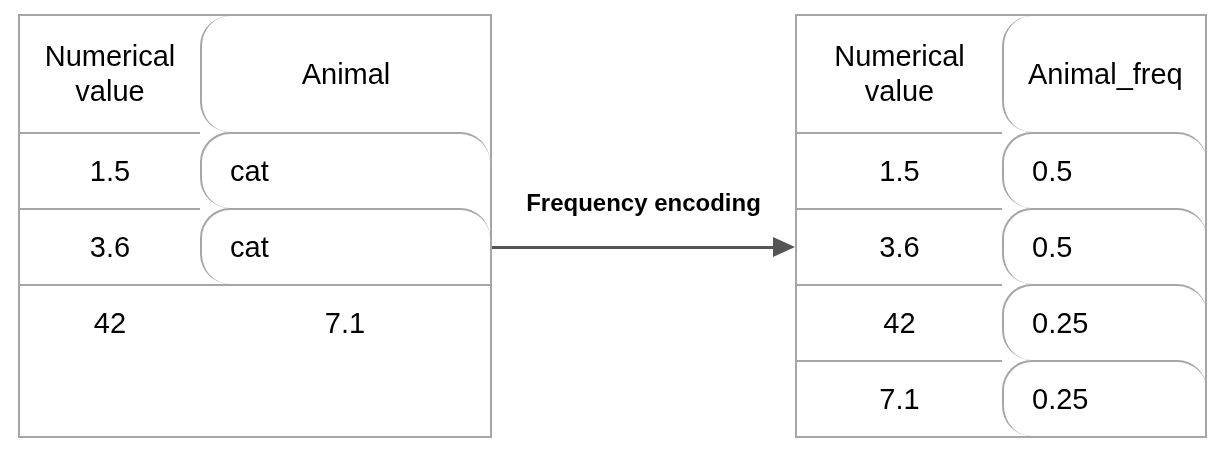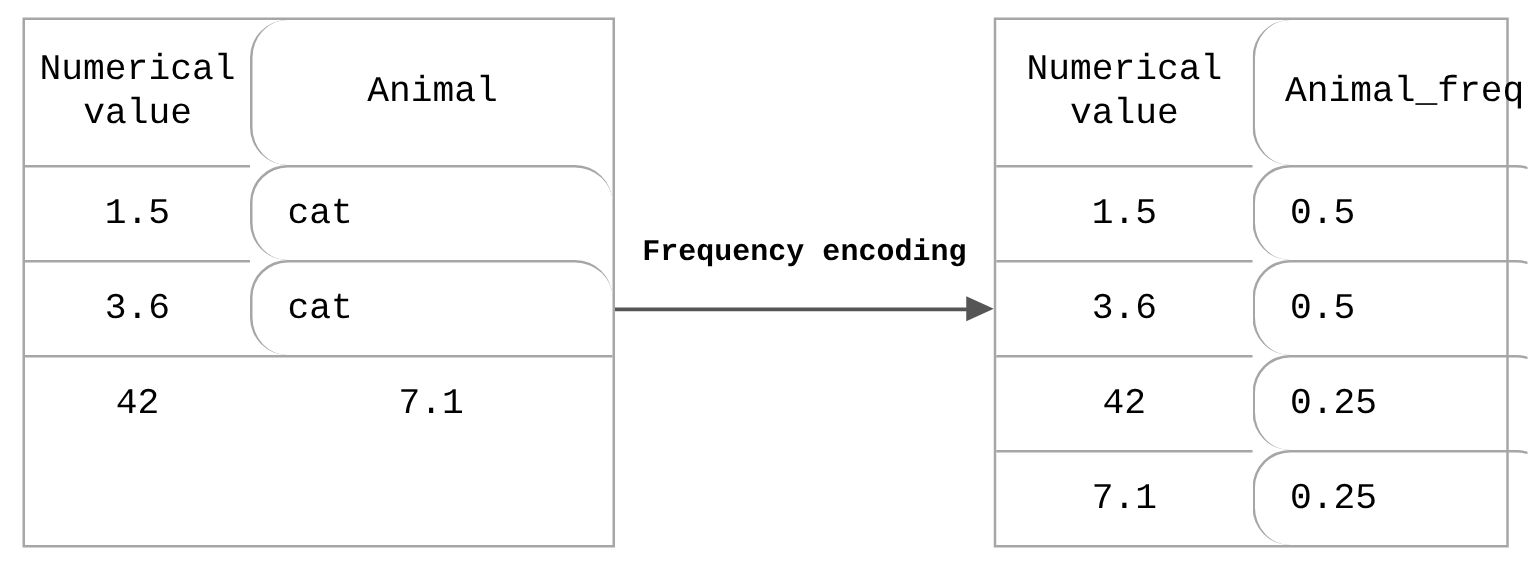--- a/index.html
+++ b/index.html
@@ -10,21 +10,21 @@
   }
   * { margin: 0; padding: 0; box-sizing: border-box; }
   html, body {
     width: 1222px; height: 462px;
     background: var(--bg);
     font-family: "Liberation Sans", sans-serif;
     color: var(--text);
     overflow: hidden;
     position: relative;
   }
-  .stage { position: absolute; left: 0; top: 0; width: 1150px; height: 462px; font-family: Liberation Mono, monospace; }
+  .stage { position: absolute; left: 0; top: 0; width: 1150px; height: 462px; }
 
   .dtable {
     position: absolute;
     display: grid;
     border: 2px solid var(--border);
     background: var(--bg);
   }
   .dtable.left-pos {
     left: 18px; top: 14px; width: 474px; height: 424px;
     grid-template-columns: 180px 1fr;

